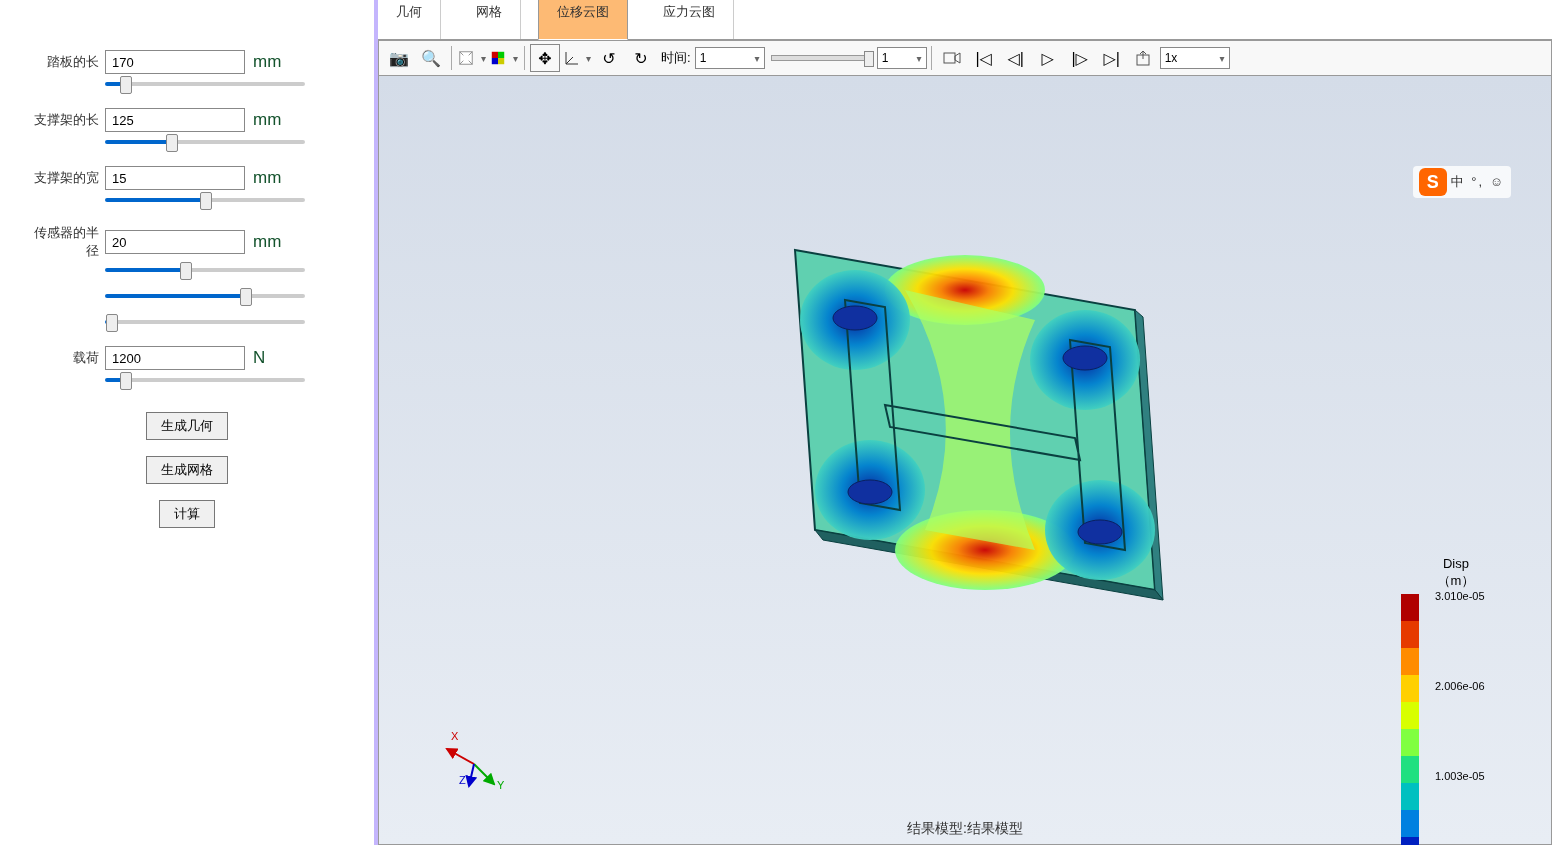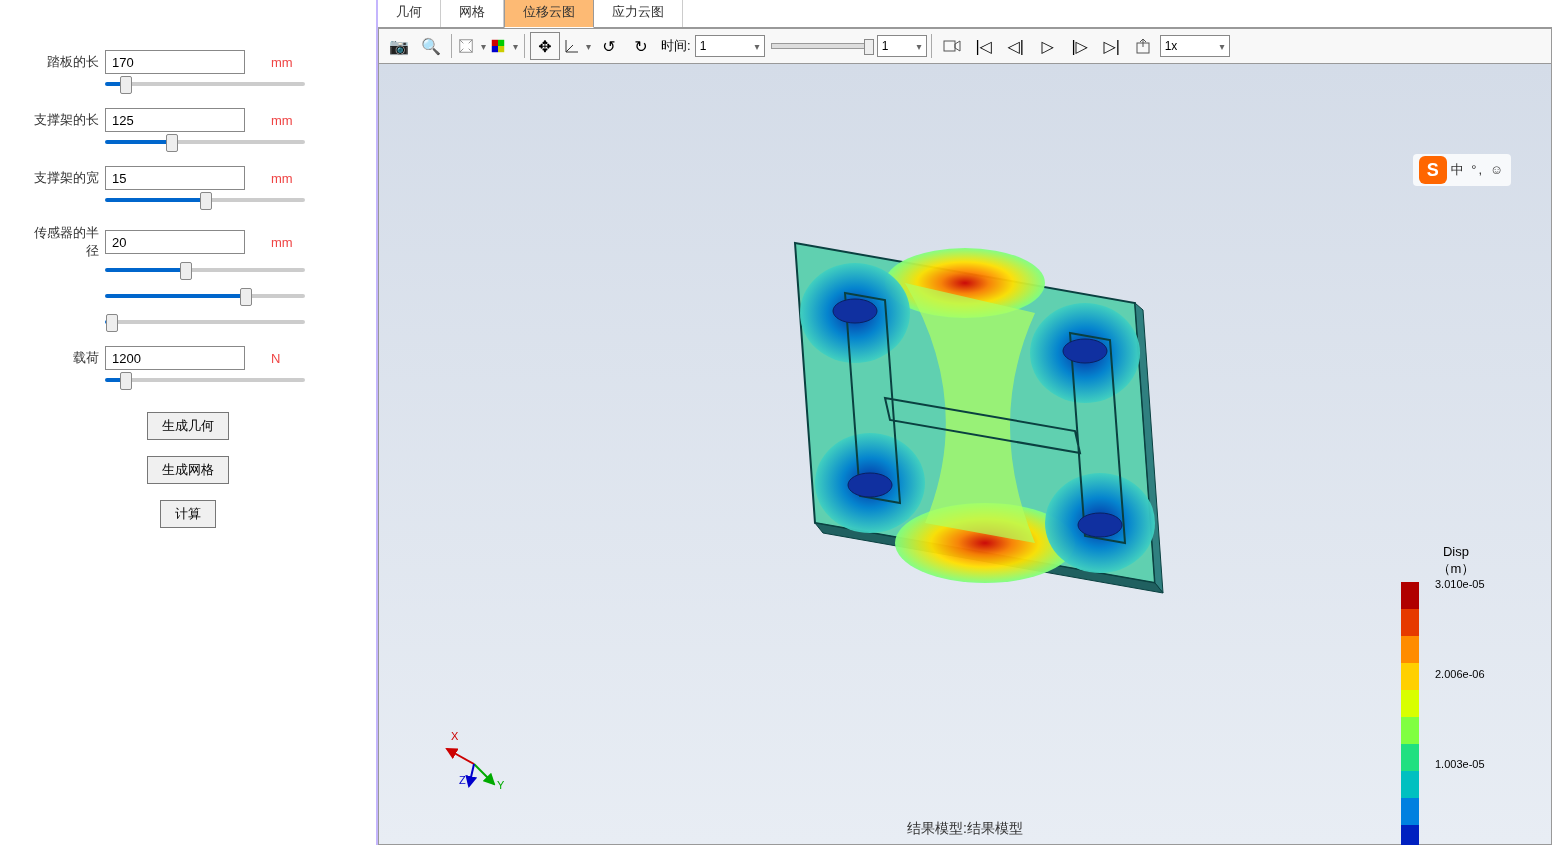--- a/index.html
+++ b/index.html
@@ -1,29 +1,29 @@
 <!DOCTYPE html>
 <html><head>
 <meta charset="utf-8">
 <style>
 * { box-sizing: border-box; margin: 0; padding: 0; font-family: "Microsoft YaHei", Arial, sans-serif; }
 body { width: 1552px; height: 845px; background: #fff; overflow: hidden; position: relative; }
 .container { display: flex; width: 100%; height: 100%; }
-.sidebar { width: 378px; height: 100%; background: #fff; padding: 50px 30px 12px 30px; border-right: 2px solid #c4b5fd; }
+.sidebar { width: 378px; height: 100%; background: #fff; padding: 50px 30px 12px 30px; border-right: 4px solid #c4b5fd; }
 .param-row { display: flex; align-items: center; margin-bottom: 8px; }
 .param-label { width: 75px; font-size: 13px; text-align: right; padding-right: 6px; color: #333; }
 .param-input { width: 140px; height: 24px; border: 1px solid #888; padding: 2px 6px; font-size: 13px; }
-.param-unit { margin-left: 26px; font-size: 13px; color: #ef4444; }
+.param-unit { margin-left: 8px; font-size: 17px; color: #14532d; }
 .slider-row { margin-bottom: 22px; padding-left: 75px; }
 .slider { width: 200px; height: 4px; background: linear-gradient(to right, #0066cc 0%, #0066cc var(--p, 10%), #ccc var(--p, 10%), #ccc 100%); position: relative; border-radius: 2px; }
 .slider::after { content: ''; position: absolute; top: -6px; left: var(--p, 10%); width: 10px; height: 16px; background: #eee; border: 1px solid #888; border-radius: 2px; margin-left: -5px; }
 .button-area { margin-top: 30px; text-align: center; }
 .btn { display: inline-block; padding: 4px 14px; margin-bottom: 16px; border: 1px solid #777; background: #f0f0f0; font-size: 13px; cursor: pointer; }
 .main { flex: 1; display: flex; flex-direction: column; position: relative; }
-.tabs { display: flex; height: 28px; border-bottom: 1px solid #999; background: #fff; }
+.tabs { display: flex; height: 40px; border-bottom: 1px solid #999; background: #fff; gap: 17px; }
 .tab { padding: 3px 18px; font-size: 13px; border-right: 1px solid #ccc; cursor: pointer; color: #333; }
 .tab.active { background: #fdba74; border: 1px solid #999; border-bottom: 1px solid #fff; margin-bottom: -1px; border-top: none; }
 .toolbar { display: flex; align-items: center; height: 36px; border: 1px solid #999; background: #f8f8f8; padding: 0 4px; }
 .tool-btn { width: 30px; height: 28px; display: flex; align-items: center; justify-content: center; border: 1px solid transparent; cursor: pointer; margin: 0 1px; font-size: 16px; }
 .tool-sep { width: 1px; height: 24px; background: #aaa; margin: 0 4px; }
 .tool-label { font-size: 13px; margin: 0 4px; }
 .tool-select { height: 22px; border: 1px solid #888; background: #fff; font-size: 12px; padding: 0 4px; display: flex; align-items: center; }
 .tool-select .arrow { margin-left: auto; font-size: 10px; color: #666; }
 .tool-slider { width: 100px; height: 6px; background: #ddd; margin: 0 6px; position: relative; border: 1px solid #999; }
 .tool-slider::after { content: ''; position: absolute; right: -4px; top: -5px; width: 8px; height: 14px; background: #eee; border: 1px solid #888; }

